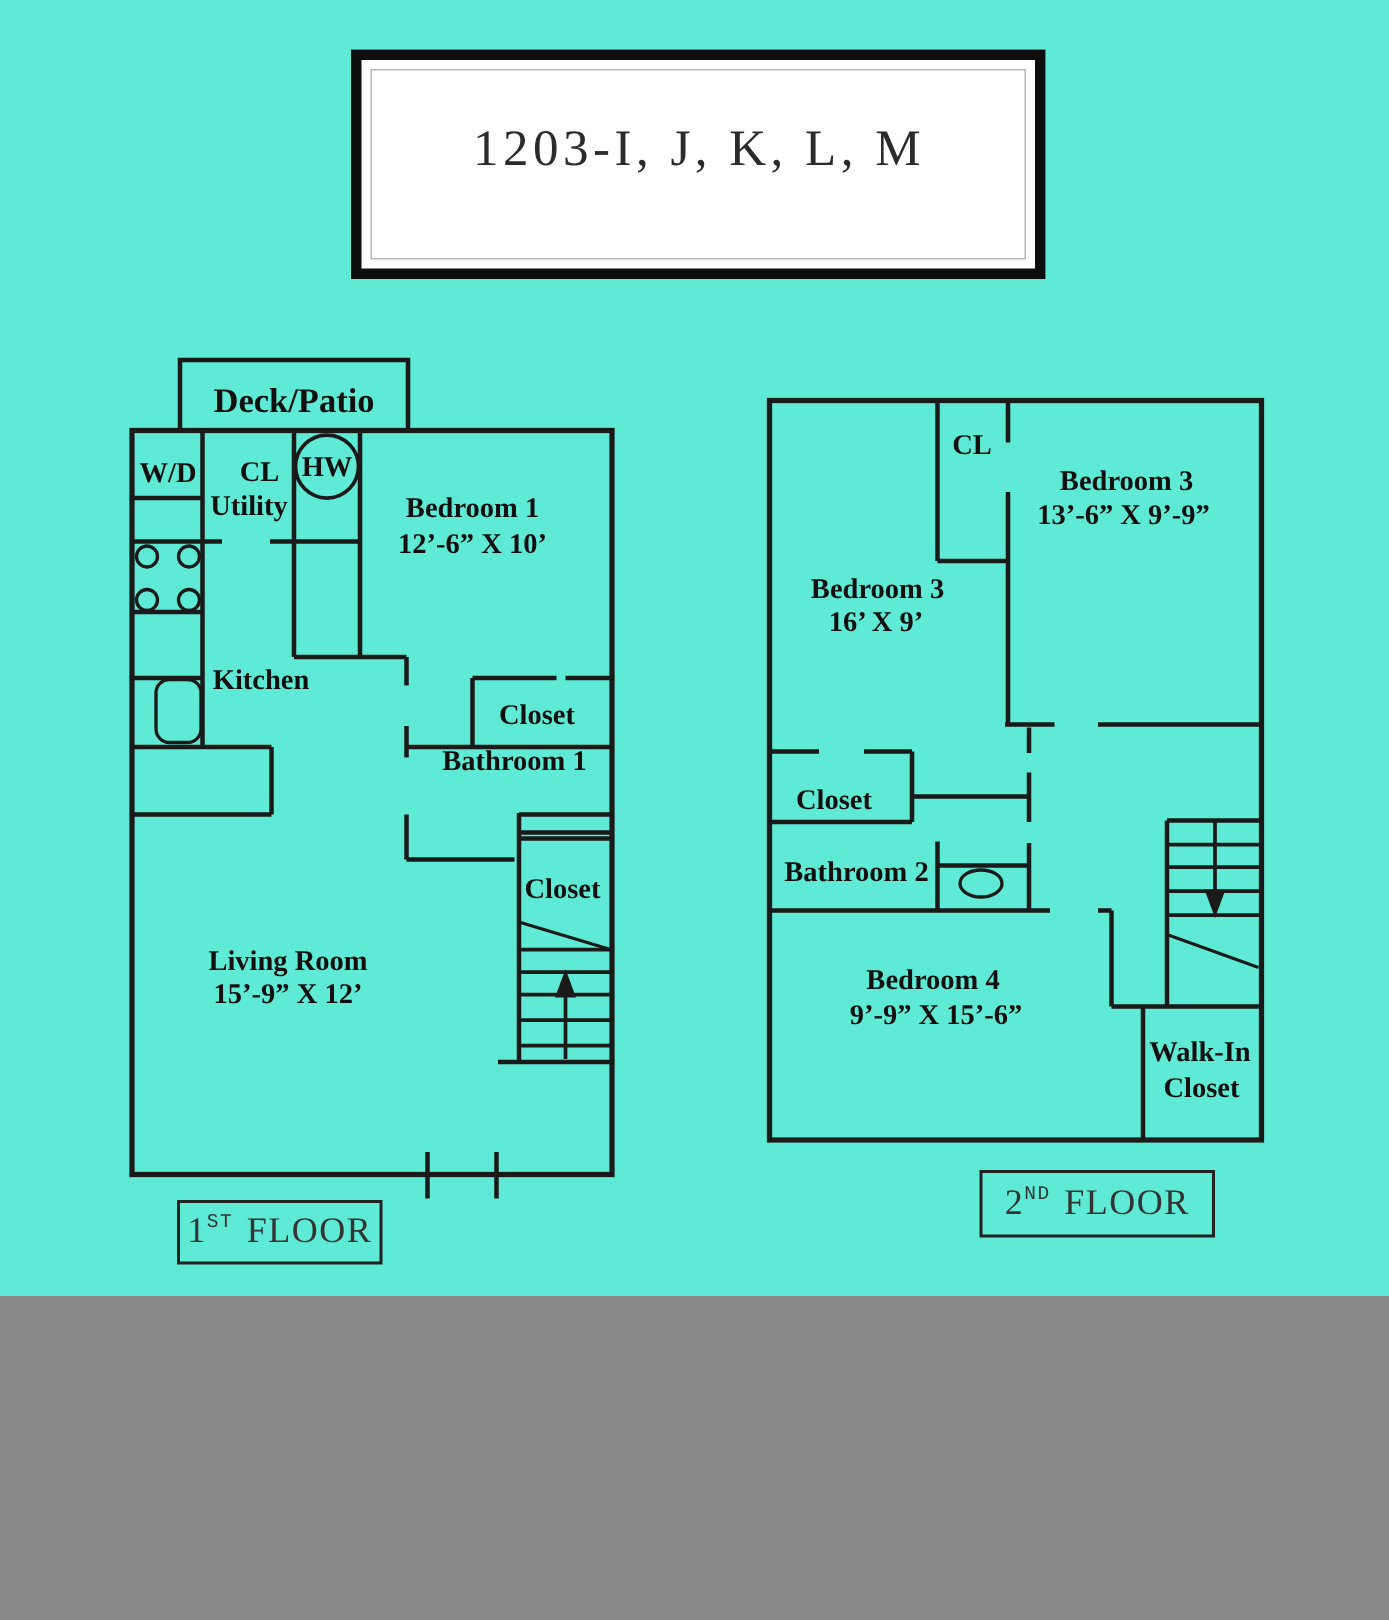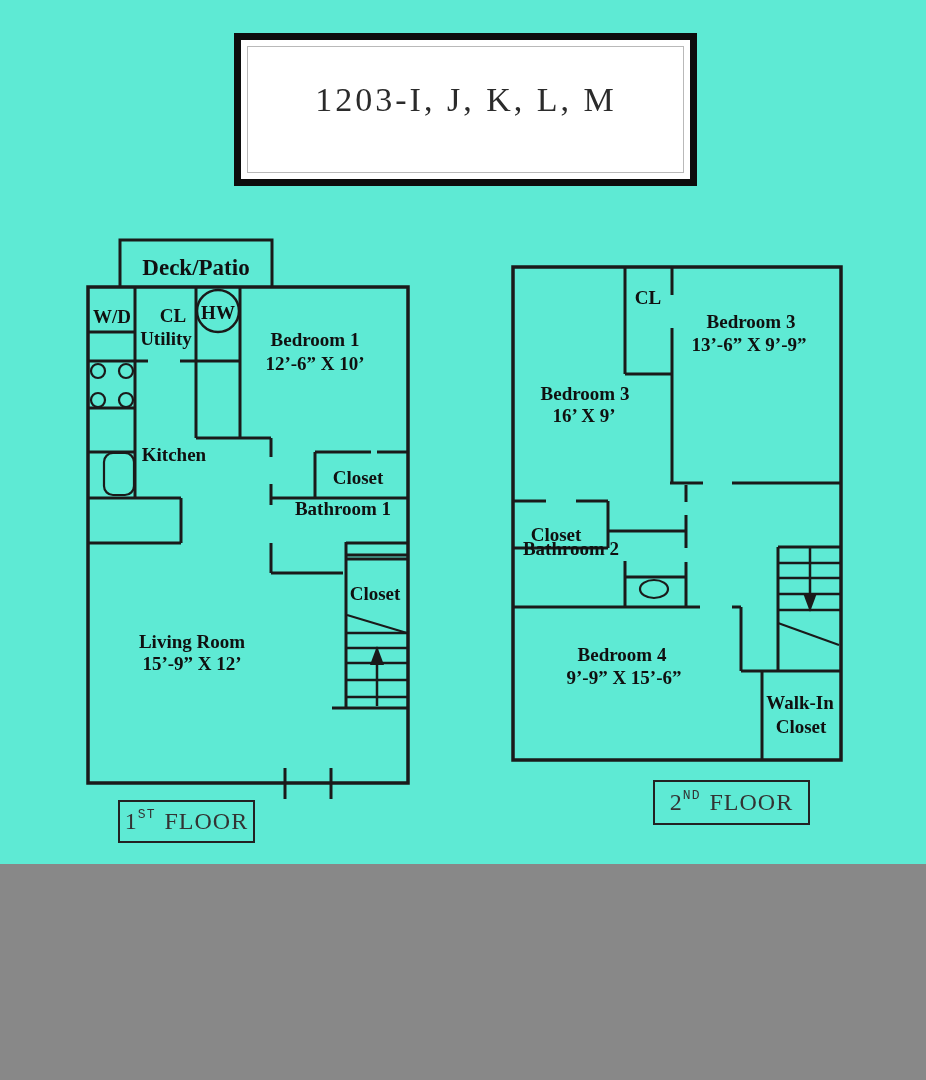--- a/index.html
+++ b/index.html
@@ -142,21 +142,21 @@
   <div class="lbl" style="left:375px;top:593px;">Closet</div>
   <div class="lbl" style="left:192px;top:641px;">Living Room</div>
   <div class="lbl" style="left:192px;top:663px;">15’-9” X 12’</div>
 
   <div class="lbl" style="left:648px;top:297px;">CL</div>
   <div class="lbl" style="left:751px;top:321px;">Bedroom 3</div>
   <div class="lbl" style="left:749px;top:344px;">13’-6” X 9’-9”</div>
   <div class="lbl" style="left:585px;top:393px;">Bedroom 3</div>
   <div class="lbl" style="left:584px;top:415px;">16’ X 9’</div>
   <div class="lbl" style="left:556px;top:534px;">Closet</div>
-  <div class="lbl" style="left:571px;top:548px;">Bathroom 2</div>
+  <div class="lbl" style="left:571px;top:582px;">Bathroom 2</div>
   <div class="lbl" style="left:622px;top:654px;">Bedroom 4</div>
   <div class="lbl" style="left:624px;top:677px;">9’-9” X 15’-6”</div>
   <div class="lbl" style="left:800px;top:702px;">Walk-In</div>
   <div class="lbl" style="left:801px;top:726px;">Closet</div>
 
   <div class="floorbox f1box">
     <span class="num">1</span>
       <span class="ord">ST</span>
       <span class="word">FLOOR</span>
   </div>

